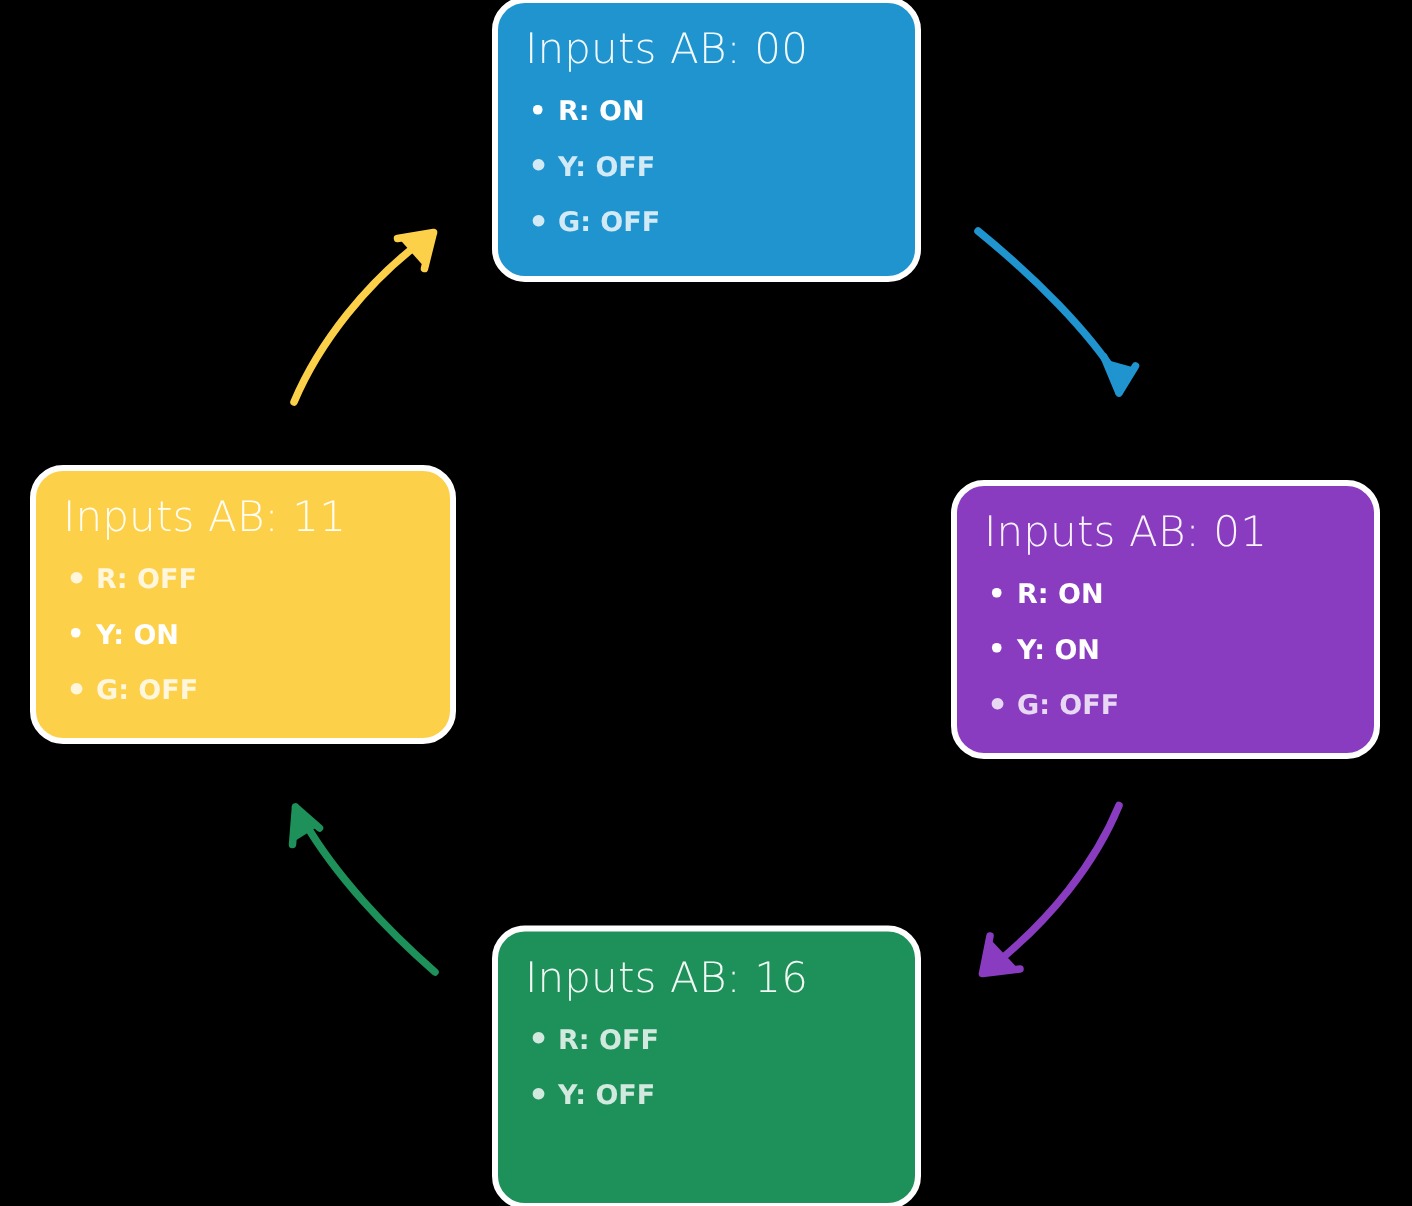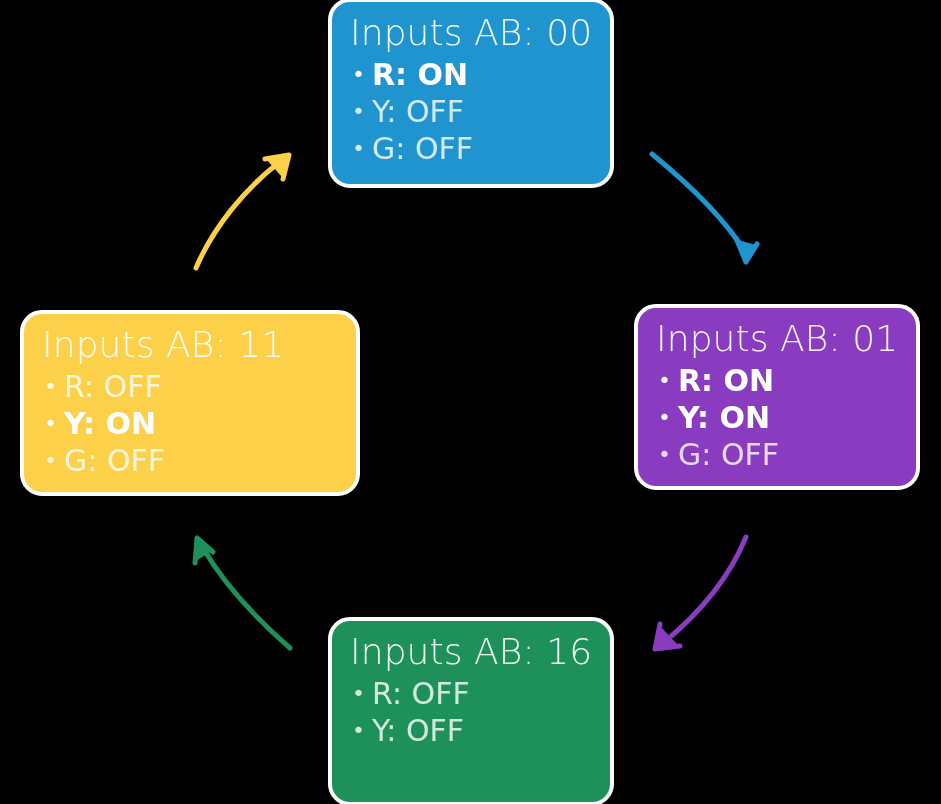--- a/index.html
+++ b/index.html
@@ -36,72 +36,72 @@
     border: 4px solid #ffffff;
     padding: 14px 18px 10px 18px;
     display: flex;
     flex-direction: column;
     justify-content: flex-start;
   }
 
   .box-title {
     font-family: "DejaVu Sans", sans-serif;
     font-weight: 300;
-    font-size: 36px;
+    font-size: 28px;
     line-height: 34px;
     letter-spacing: 0.1px;
     color: rgba(255,255,255,0.94);
     margin-bottom: 6px;
     white-space: nowrap;
   }
 
   .lamp-list {
     list-style: none;
     margin: 0;
     padding: 0;
   }
 
   .lamp-item {
     position: relative;
     font-family: "DejaVu Sans", sans-serif;
-    font-size: 30px;
+    font-size: 18px;
     line-height: 37px;
     padding-left: 22px;
     white-space: nowrap;
   }
   .lamp-item::before {
     content: "\2022";
     position: absolute;
     left: 2px;
     top: 0;
     font-size: 22px;
     line-height: 37px;
   }
 
   .lamp-item.off {
     color: rgba(255,255,255,0.80);
-    font-weight: 400;
+    font-weight: 700;
   }
   .lamp-item.off::before {
     color: rgba(255,255,255,0.80);
   }
   .lamp-item.on {
     color: #ffffff;
     font-weight: bold;
   }
   .lamp-item.on::before {
     color: #ffffff;
     font-weight: normal;
   }
 
   
   #box-00 { left: 328px; top: -2px;  width: 286px; height: 190px; }
-  #box-01 { left: 634px; top: 304px; width: 286px; height: 186px; }
+  #box-01 { left: 634px; top: 320px; width: 286px; height: 186px; }
   #box-10 { left: 328px; top: 617px; width: 286px; height: 189px; }
-  #box-11 { left: 20px;  top: 310px; width: 340px; height: 186px; }
+  #box-11 { left: 20px;  top: 310px; width: 284px; height: 186px; }
 </style>
 </head>
 <body style="background: rgb(0, 0, 0);">
 
 <div id="stage">
 
   <svg class="arrow-layer" viewBox="0 0 941 804" width="941" height="804" xmlns="http://www.w3.org/2000/svg">
 
     <g>
       <path d="M 652 154 C 690 185 726 221 746 253" fill="none" stroke="#1f94cf" stroke-width="5" stroke-linecap="round"></path>

